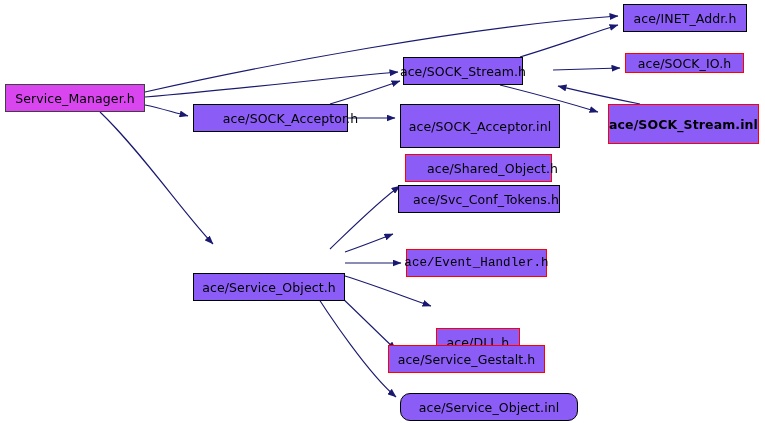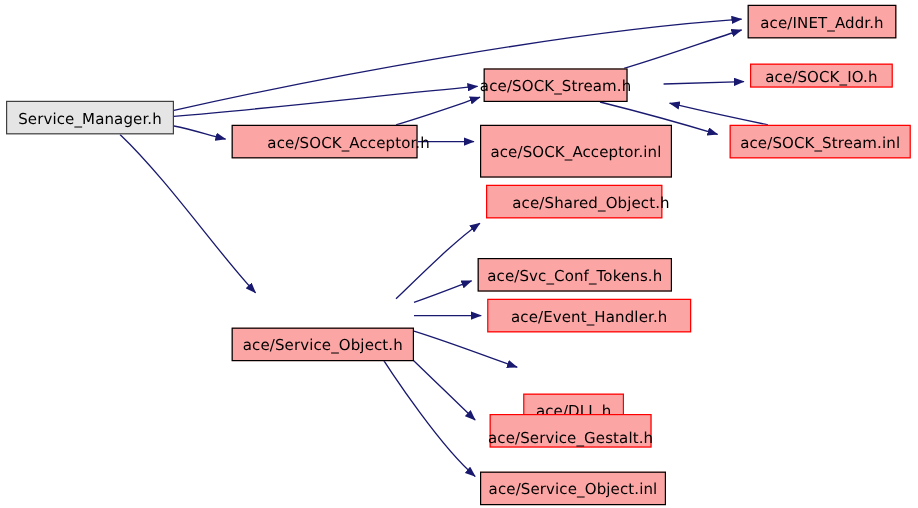--- a/index.html
+++ b/index.html
@@ -21,33 +21,33 @@
     top: 0;
     width: 765px;
     height: 423px;
   }
   .node {
     position: absolute;
     box-sizing: border-box;
     display: flex;
     align-items: center;
     justify-content: center;
-    background: #fca5a5;
+    background: #8b5cf6;
     border: 1px solid #000000;
     font-size: 12.5px;
     color: #000000;
     white-space: nowrap;
     letter-spacing: 0.1px;
     z-index: 2;
   }
   .node.red {
     border-color: #ff0000;
   }
   .node.root {
-    background: #e5e5e5;
+    background: #d946ef;
     border-color: #404040;
   }
   .node-label {
     pointer-events: none;
   }
 </style>
 </head>
 <body>
 
 <div id="graph">
@@ -87,42 +87,42 @@
       </div>
       <div class="node" style="left: 403px; top: 57px; width: 120px; height: 28px;">
         <span class="node-label">ace/SOCK_Stream.h</span>
       </div>
       <div class="node" style="left: 623px; top: 4px; width: 124px; height: 28px;">
         <span class="node-label">ace/INET_Addr.h</span>
       </div>
       <div class="node red" style="left: 625px; top: 53px; width: 119px; height: 20px;">
         <span class="node-label">ace/SOCK_IO.h</span>
       </div>
-      <div class="node red" style="left: 608px; top: 104px; width: 151px; height: 28px;">
+      <div class="node red" style="left: 608px; top: 104px; width: 151px; height: 40px; font-weight: bold;">
         <span class="node-label">ace/SOCK_Stream.inl</span>
       </div>
       <div class="node" style="left: 400px; top: 104px; width: 160px; height: 44px;">
         <span class="node-label">ace/SOCK_Acceptor.inl</span>
       </div>
       <div class="node red" style="left: 405px; top: 154px; width: 147px; height: 28px; padding-left: 28px;">
         <span class="node-label">ace/Shared_Object.h</span>
       </div>
-      <div class="node" style="left: 398px; top: 215px; width: 162px; height: 28px;">
+      <div class="node" style="left: 398px; top: 185px; width: 162px; height: 28px; justify-content: flex-end;">
         <span class="node-label">ace/Svc_Conf_Tokens.h</span>
       </div>
       <div class="node" style="left: 193px; top: 249px; width: 152px; height: 28px; margin-top: 24px;">
         <span class="node-label">ace/Service_Object.h</span>
       </div>
-      <div class="node red" style="left: 406px; top: 249px; width: 170px; height: 28px;">
+      <div class="node red" style="left: 406px; top: 249px; width: 141px; height: 28px; font-family: Liberation Mono, monospace;">
         <span class="node-label">ace/Event_Handler.h</span>
       </div>
       <div class="node red" style="left: 436px; top: 297px; width: 84px; height: 28px; margin-top: 31px;">
         <span class="node-label">ace/DLL.h</span>
       </div>
-      <div class="node red" style="left: 408px; top: 345px; width: 135px; height: 28px; align-items: flex-end;">
+      <div class="node red" style="left: 388px; top: 345px; width: 157px; height: 28px;">
         <span class="node-label">ace/Service_Gestalt.h</span>
       </div>
-      <div class="node" style="left: 400px; top: 393px; width: 155px; height: 28px;">
+      <div class="node" style="left: 400px; top: 393px; width: 178px; height: 28px; border-radius: 10px;">
         <span class="node-label">ace/Service_Object.inl</span>
       </div>
     </div>
 
 </div>
 
 </body></html>

